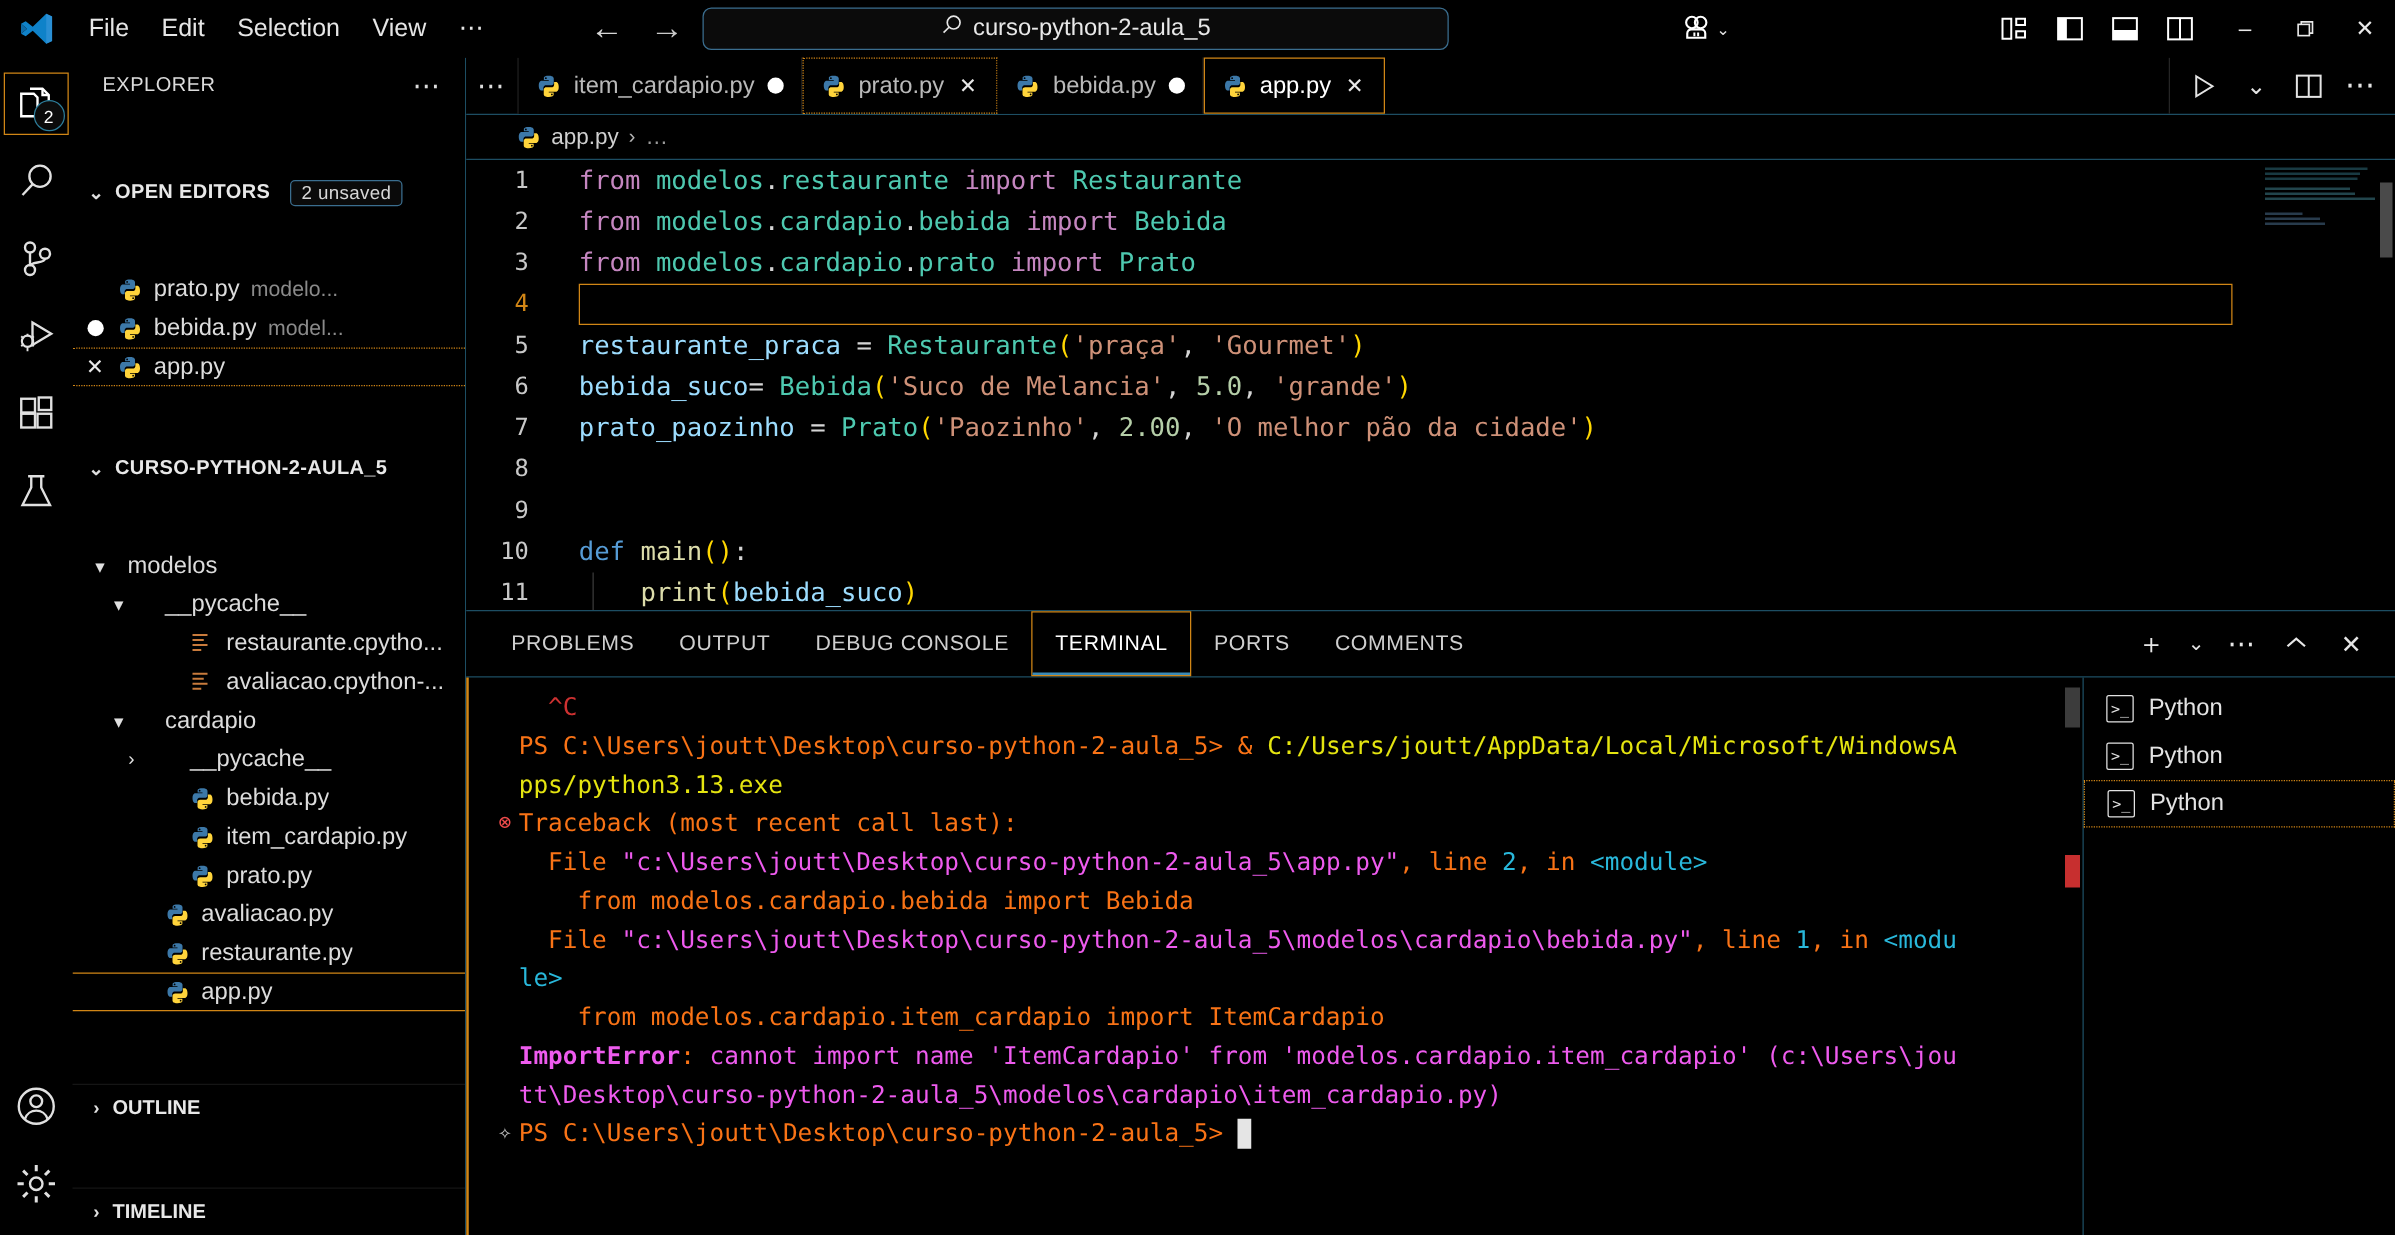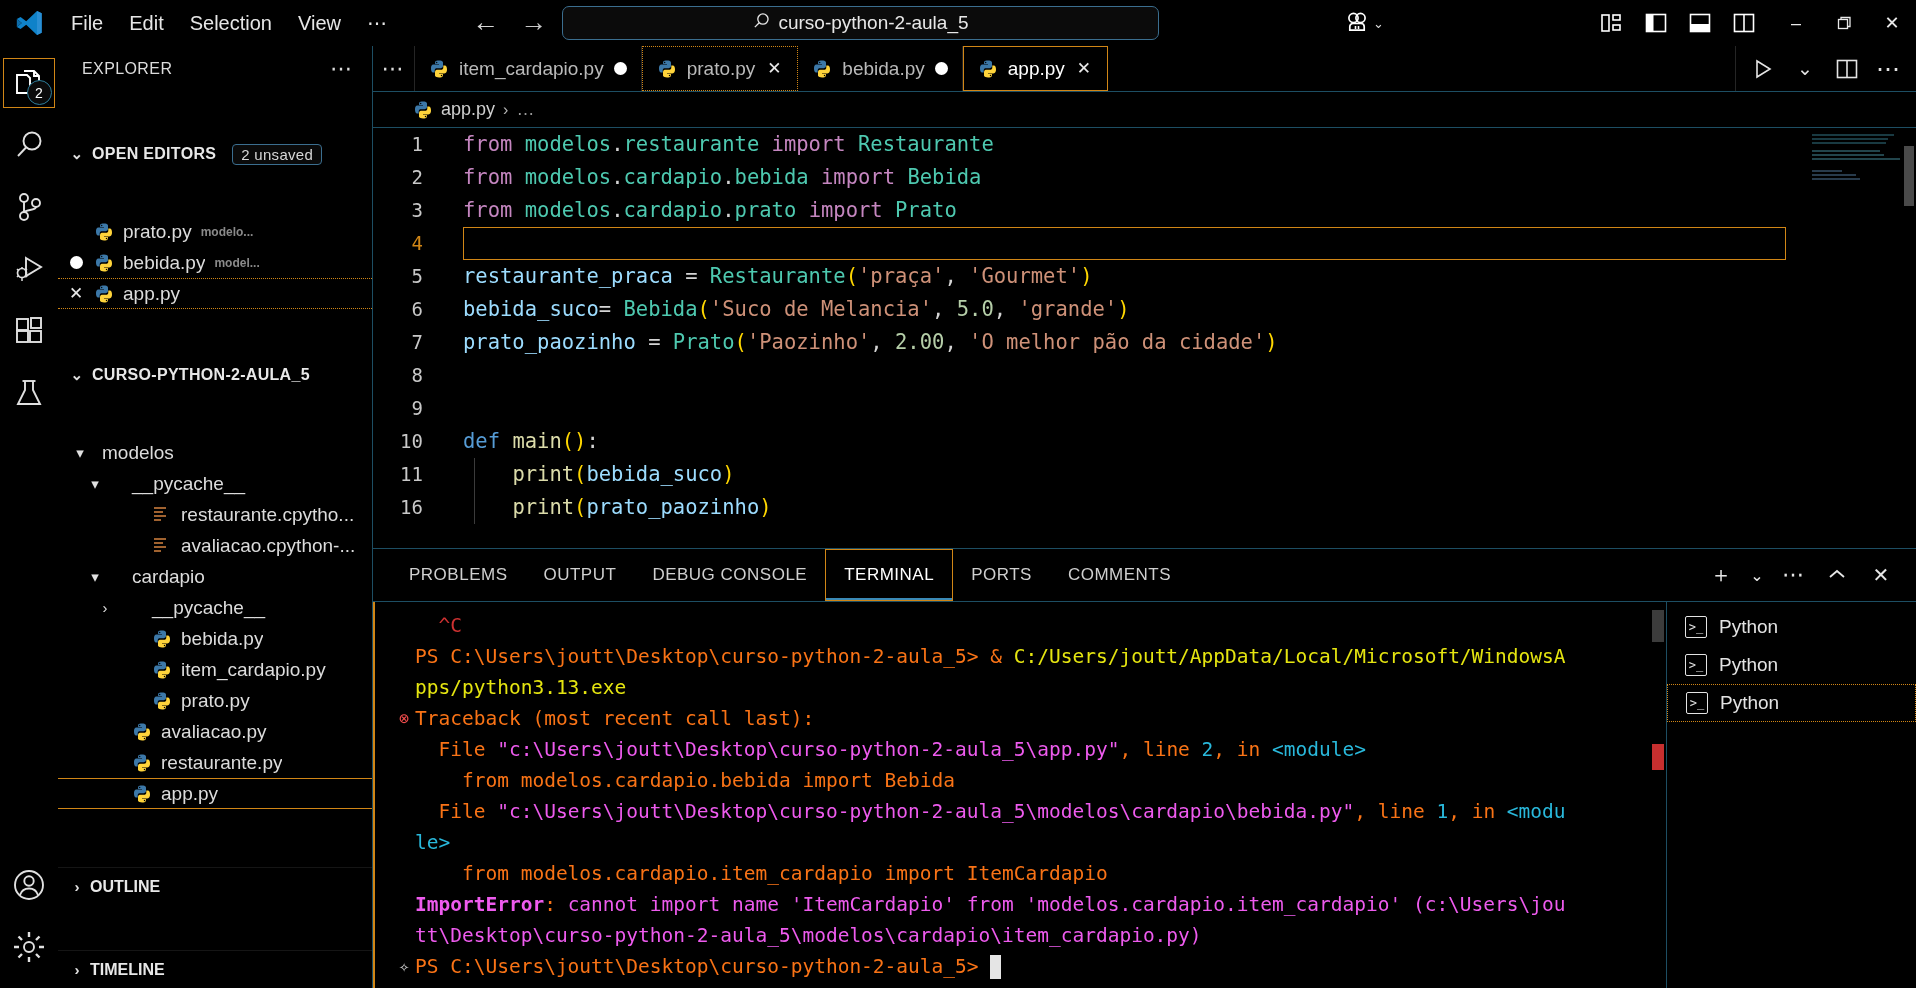--- a/index.html
+++ b/index.html
@@ -90,21 +90,21 @@
   }
   .row.selected { background: #04395e00; border-top:1px solid #d18616; border-bottom:1px solid #d18616; }
   .row.selected.dotted { border-top:1px dotted #d18616; border-bottom:1px dotted #d18616; }
   .dot-unsaved {
     width: 13px; height: 13px; background:#fff; border-radius:50%; display:inline-block;
   }
   .close-x { font-size: 17px; color:#e8e8e8; width:18px; text-align:center;}
   .pyicon { width: 20px; height: 20px; display:inline-block; flex:0 0 20px;}
   .fileicon { width: 20px; height: 20px; display:inline-block; flex:0 0 20px;}
   .fname { margin-left: 9px; overflow: hidden; text-overflow: ellipsis; }
-  .fpath { margin-left: 9px; color: #8a8a8a; font-size: 12px; overflow:hidden; text-overflow: ellipsis; font-weight: bold;}
+  .fpath { margin-left: 9px; color: #8a8a8a; font-size: 17px; overflow:hidden; text-overflow: ellipsis;}
   .bottom-sec {
     height: 38px; display:flex; align-items:center; gap:4px; padding-left: 10px;
     font-size: 16px; font-weight: bold; color: #e8e8e8; border-top: 1px solid #151515;
   }
 
   
   .main { flex: 1 1 auto; display: flex; flex-direction: column; min-width: 0; min-height:0; background:#000;}
 
   
   .tabbar { height: 46px; flex:0 0 46px; display:flex; align-items:stretch; border-bottom:1px solid #1d4e63; background:#000;}
@@ -702,21 +702,21 @@
           <div class="mm-line" style="width:30px;background:#4a6c8a"></div>
           <div class="mm-line" style="width:44px;background:#4a6c8a"></div>
           <div class="mm-line" style="width:48px;background:#4a6c8a"></div>
         </div>
 
         <div class="scrollbar-v">
           <div class="scroll-thumb"></div>
         </div>
       </div>
 
-      <div class="panel" style="height:440px">
+      <div class="panel" style="height:500px">
         <div class="panel-tabs">
           <div class="ptab">PROBLEMS</div>
           <div class="ptab">OUTPUT</div>
           <div class="ptab">DEBUG CONSOLE</div>
           <div class="ptab active">TERMINAL</div>
           <div class="ptab">PORTS</div>
           <div class="ptab">COMMENTS</div>
 
           <div class="panel-actions">
             <div class="pa-icon">＋</div>

